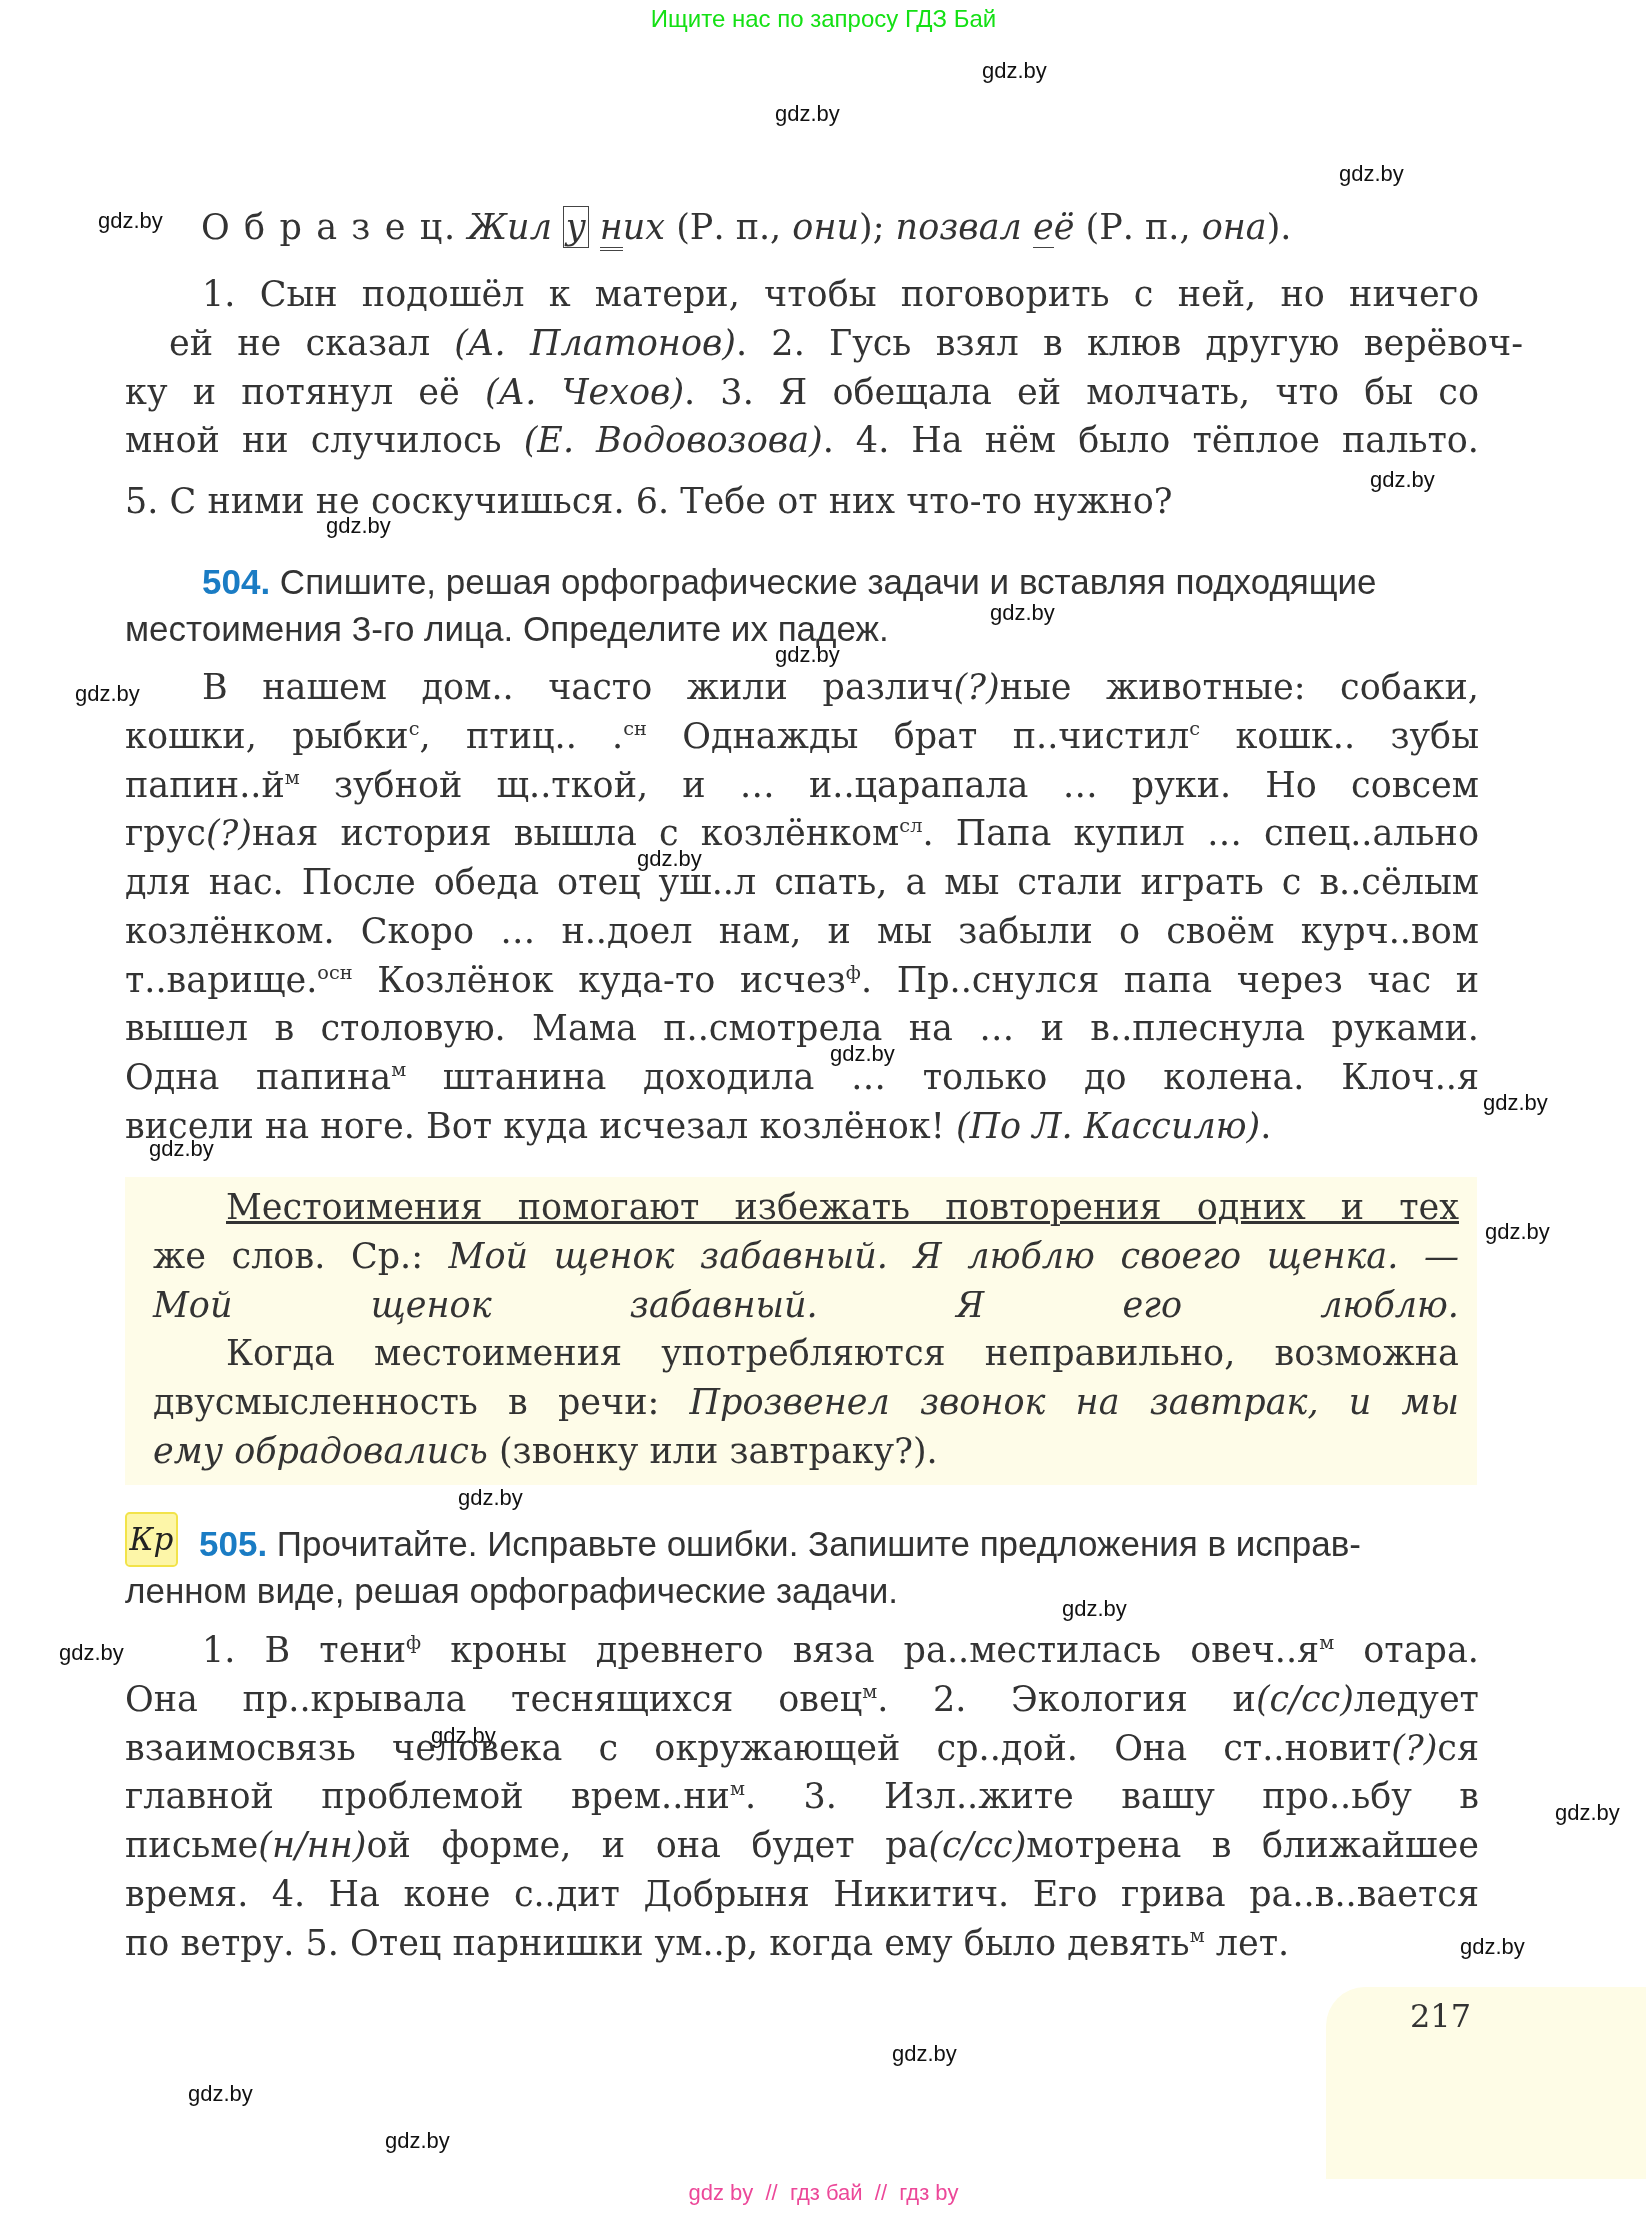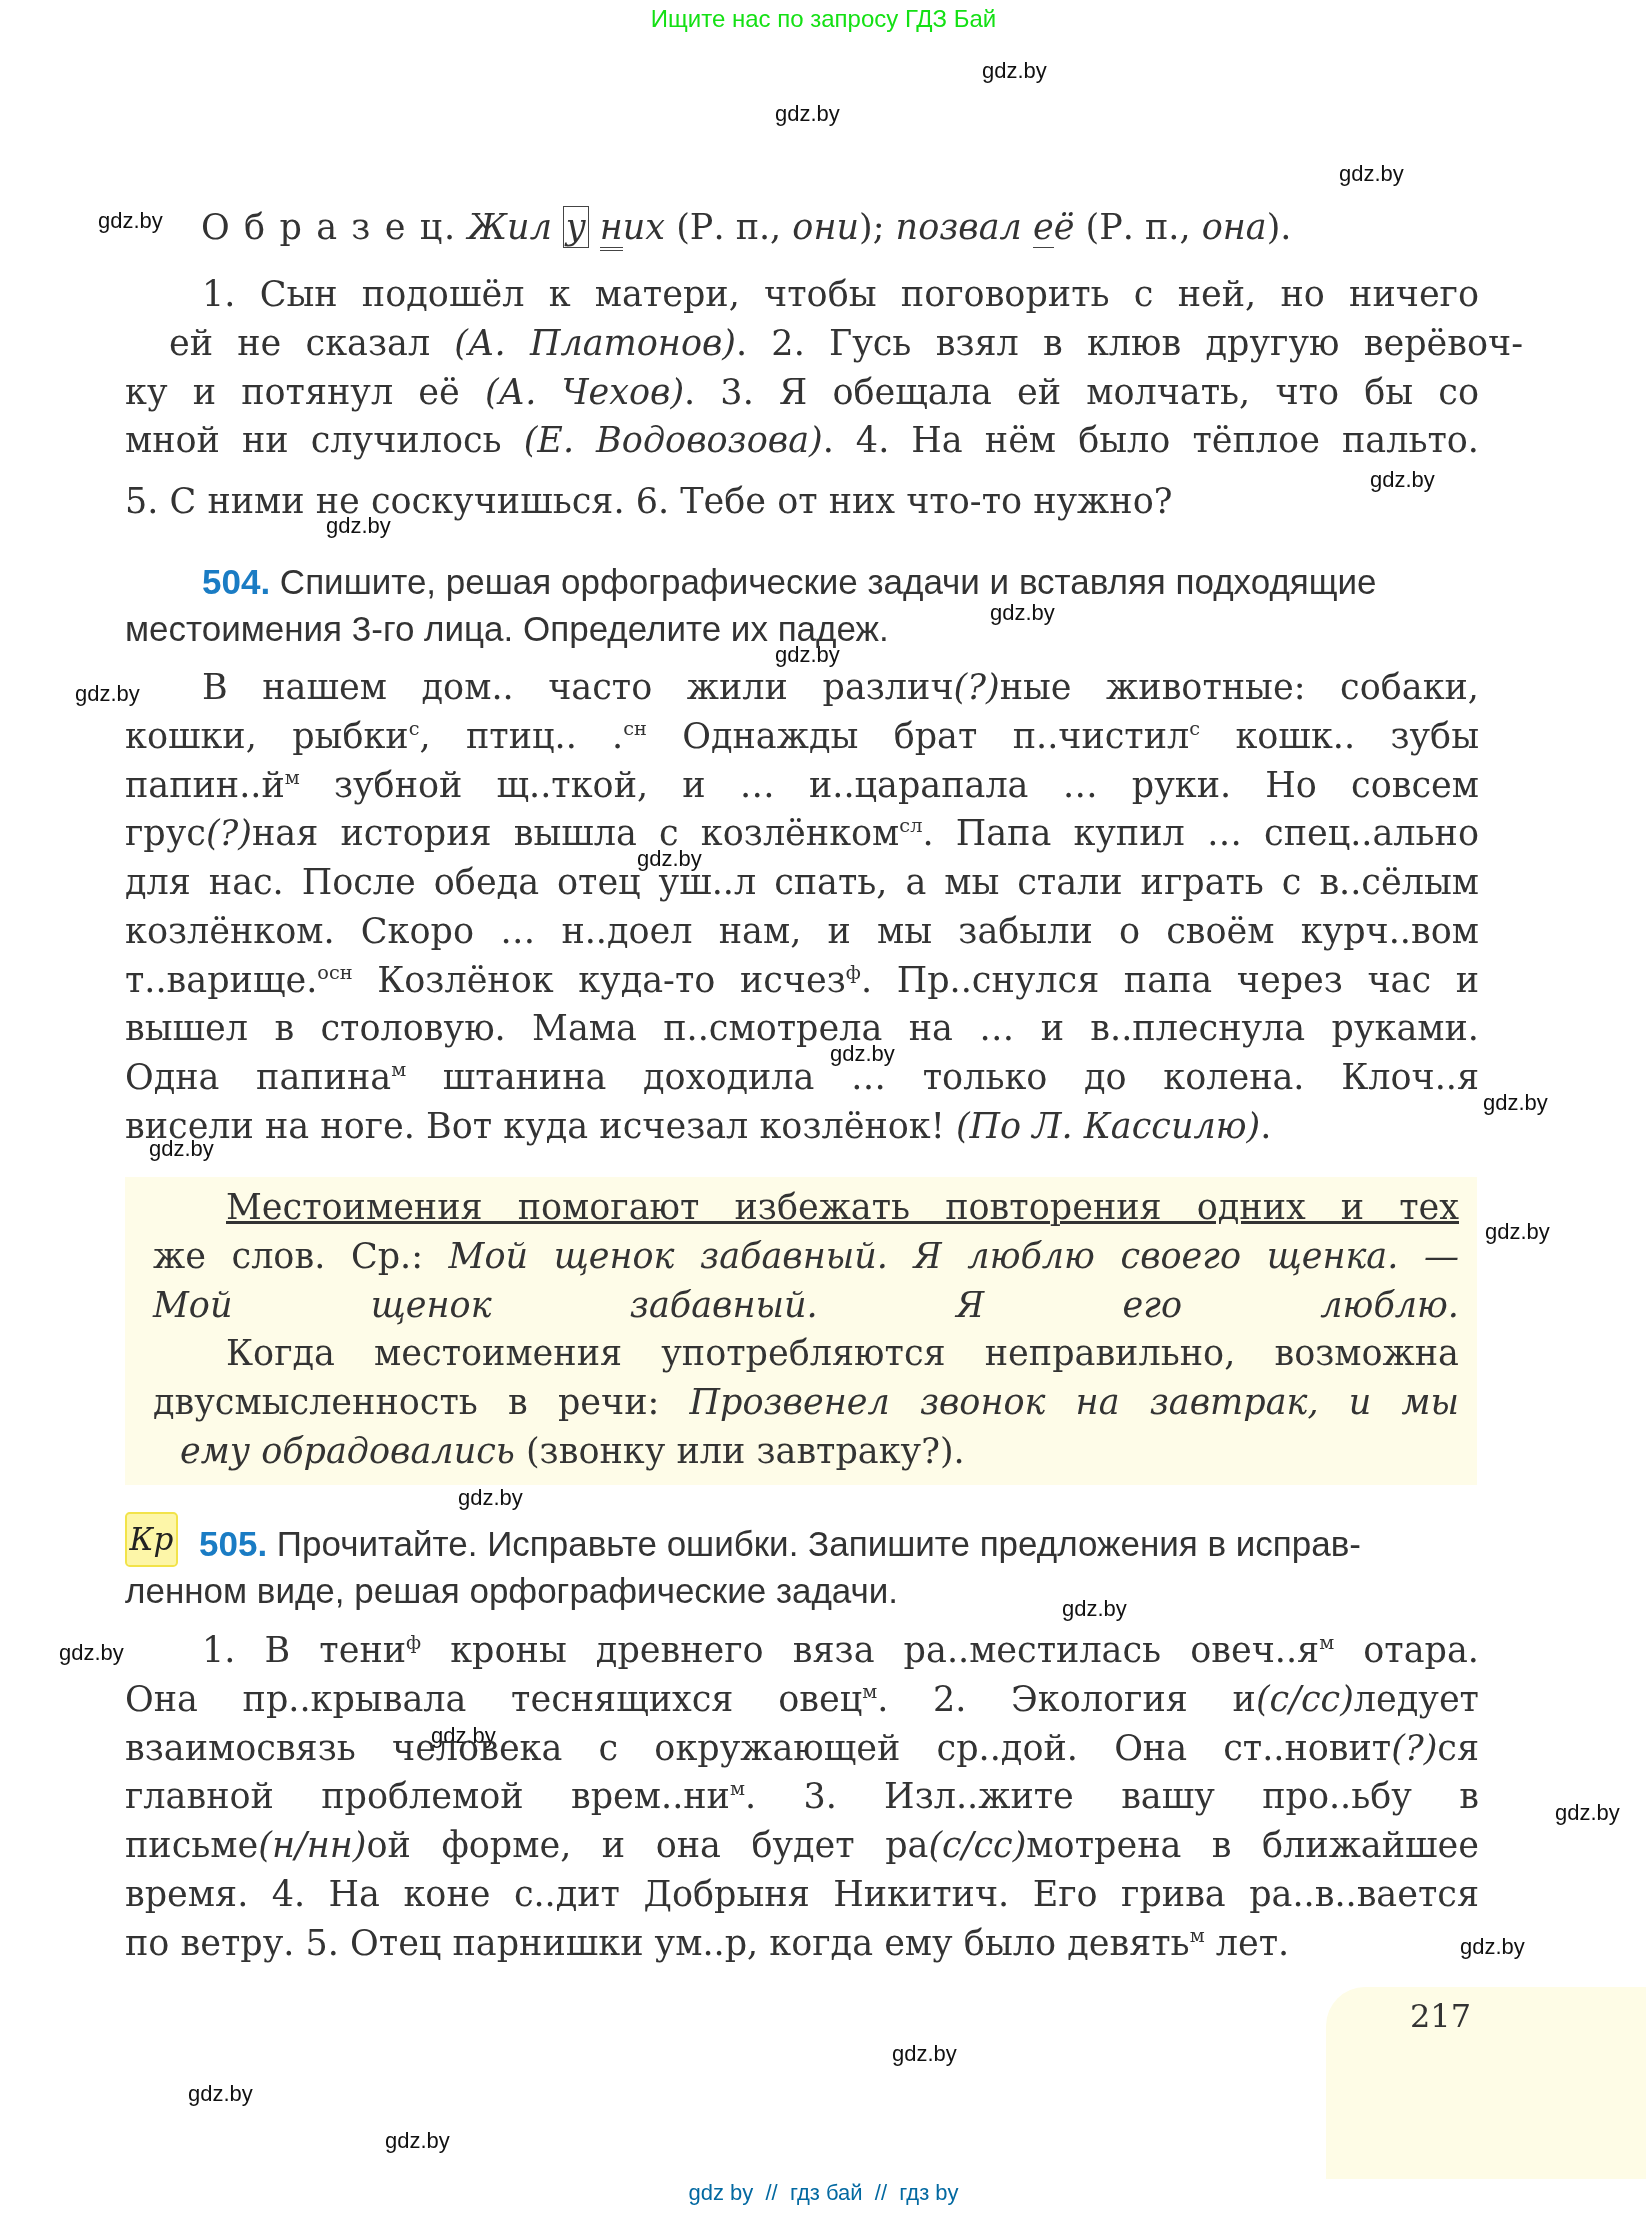--- a/index.html
+++ b/index.html
@@ -19,21 +19,21 @@
   .dbl { border-bottom:4px double #444; }
   .sgl { border-bottom:1.6px solid #444; }
   .rule-box { left:125px; top:1177px; width:1352px; height:308px; background:#fefce8; }
   .kr { left:125px; top:1512px; width:53px; height:55px; background:#fdf6a8;
         border:2.4px solid #f2e34a; border-radius:4.8px; box-sizing:border-box;
         font-family:"DejaVu Serif", serif; font-style:italic; font-size:31px;
         color:#222; text-align:center; line-height:50px; }
   .pagebox { left:1326px; top:1987px; width:321px; height:192px; background:#fefce6;
              border-top-left-radius:39px; }
   .pagenum { left:1410px; top:1997px; font-family:"DejaVu Serif", serif; font-size:32px; color:#333; }
-  .footer { left:0; width:1647px; top:2180px; text-align:center; color:#0369a1;
+  .footer { left:0; width:1647px; top:2180px; text-align:center; color:#ec4899;
             font-family:"Liberation Sans", sans-serif; font-size:22px; }
 </style>
 </head>
 <body>
 
 <div class="abs banner">Ищите нас по запросу ГДЗ Бай</div>
 
 <div id="watermarks">
     <div class="abs wm" style="left: 982px; top: 58px;">gdz.by</div>
     <div class="abs wm" style="left: 775px; top: 101px;">gdz.by</div>
@@ -95,21 +95,21 @@
     <div style="position: absolute; left: 0px; top: 439px; width: 1354px; white-space: nowrap; text-align: left; text-align-last: left;"><span>висели на ноге. Вот куда исчезал козлёнок! </span><i>(По Л. Кассилю)</i><span>.</span></div>
   </div>
 
 <div class="abs rule-box"></div>
 <div id="rule" class="abs serif" style="left:153px; top:1183px; width:1306px;">
     <div style="position: absolute; left: 73px; top: 0px; width: 1233px; white-space: nowrap; text-align: justify; text-align-last: justify; text-decoration: underline;"><span>Местоимения помогают избежать повторения одних и тех</span></div>
     <div style="position: absolute; left: 0px; top: 49px; width: 1306px; white-space: nowrap; text-align: justify; text-align-last: justify;"><span>же слов. Ср.: </span><i>Мой щенок забавный. Я люблю своего щенка. —</i></div>
     <div style="position: absolute; left: 0px; top: 98px; width: 1306px; white-space: nowrap; text-align: justify; text-align-last: justify;"><i>Мой щенок забавный. Я его люблю.</i></div>
     <div style="position: absolute; left: 73px; top: 146px; width: 1233px; white-space: nowrap; text-align: justify; text-align-last: justify;"><span>Когда местоимения употребляются неправильно, возможна</span></div>
     <div style="position: absolute; left: 0px; top: 195px; width: 1306px; white-space: nowrap; text-align: justify; text-align-last: justify;"><span>двусмысленность в речи: </span><i>Прозвенел звонок на завтрак, и мы</i></div>
-    <div style="position: absolute; left: 0px; top: 244px; width: 1306px; white-space: nowrap; text-align: center; text-align-last: left; margin-left: 27px;"><i>ему обрадовались</i><span> (звонку или завтраку?).</span></div>
+    <div style="position: absolute; left: 0px; top: 244px; width: 1306px; white-space: nowrap; text-align: center; text-align-last: left;"><i>ему обрадовались</i><span> (звонку или завтраку?).</span></div>
   </div>
 
 <div class="abs kr">Кр</div>
 <div class="abs sans" style="left:125px; top:1522px; width:1362px;">
   <div class="line" style="left:74px; top:0;"><span class="num">505.</span> <span>Прочитайте. Исправьте ошибки. Запишите предложения в исправ-</span></div>
   <div class="line" style="left:0; top:47px;"><span>ленном виде, решая орфографические задачи.</span></div>
 </div>
 <div id="ex505" class="abs serif" style="left:125px; top:1626px; width:1354px;">
     <div style="position: absolute; left: 77px; top: 0px; width: 1277px; white-space: nowrap; text-align: justify; text-align-last: justify;"><span>1. В тени</span><sup>ф</sup><span> кроны древнего вяза ра..местилась овеч..я</span><sup>м</sup><span> отара.</span></div>
     <div style="position: absolute; left: 0px; top: 49px; width: 1354px; white-space: nowrap; text-align: justify; text-align-last: justify;"><span>Она пр..крывала теснящихся овец</span><sup>м</sup><span>. 2. Экология и</span><i>(с/сс)</i><span>ледует</span></div>

